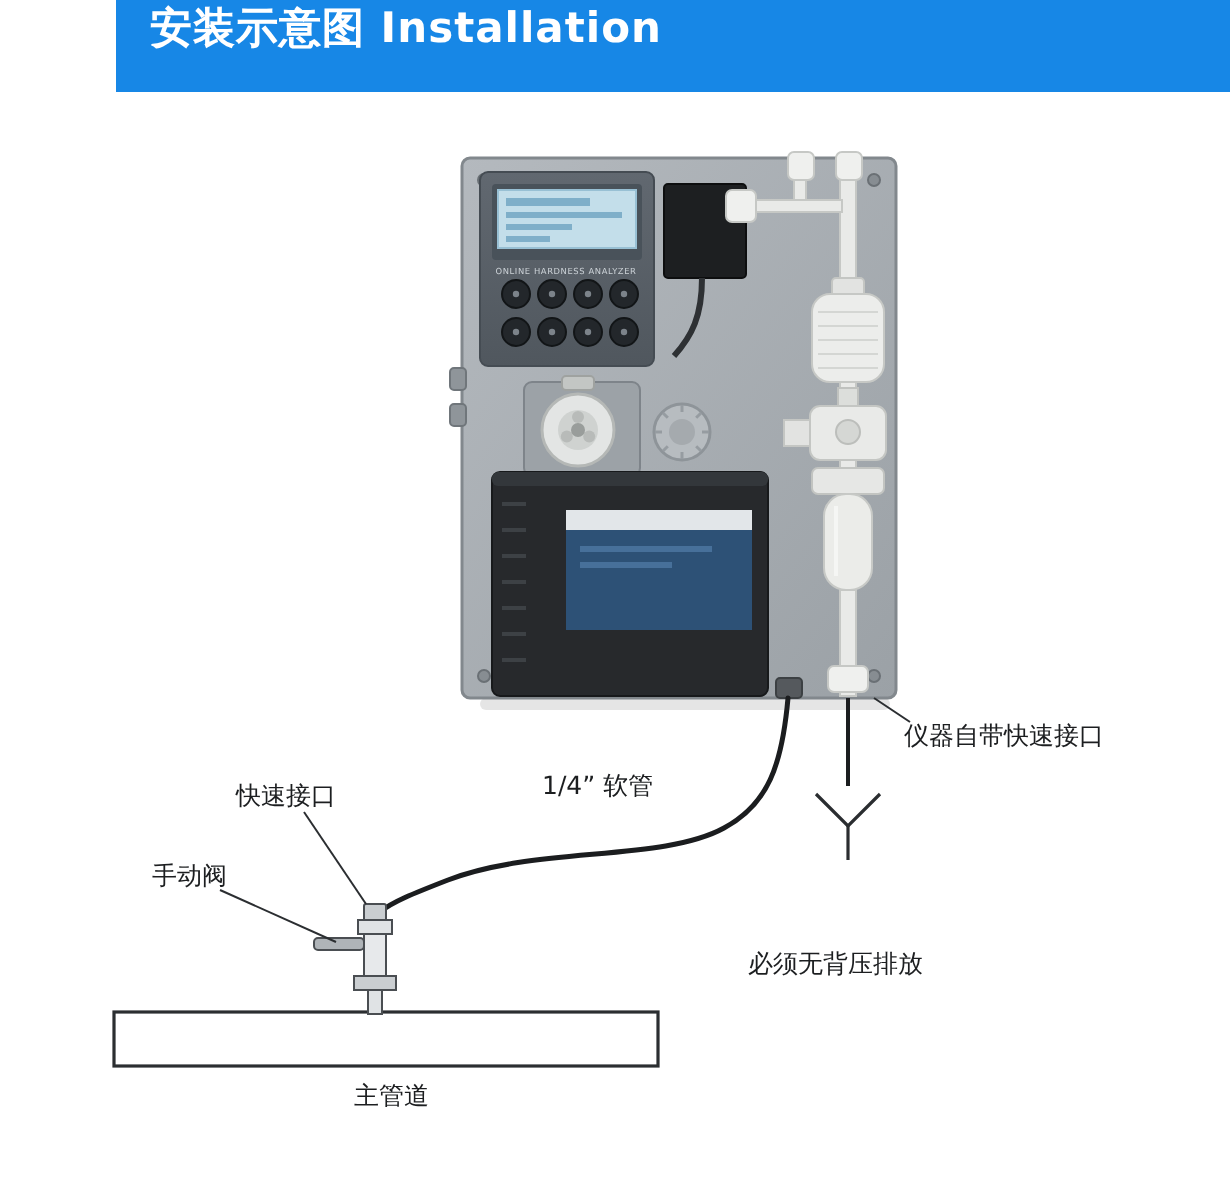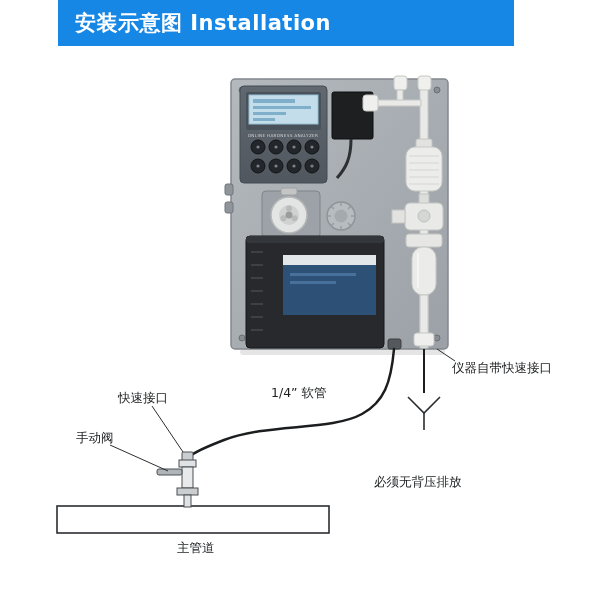--- a/index.html
+++ b/index.html
@@ -1,18 +1,18 @@
 <!DOCTYPE html>
 <html><head>
 <meta charset="utf-8">
 <style>
   html,body{margin:0;padding:0;background:#ffffff;font-family:"DejaVu Sans","Liberation Sans",sans-serif;}
   .page{position:relative;width:615px;height:593px;background:#ffffff;overflow:hidden;}
-  .header{position:absolute;left:58px;top:0;width:456px;height:46px;background:#1787e6;
-          display:flex;align-items:center;box-sizing:border-box;padding-left:17px;}
+  .header{position:absolute;left:58px;top:0;width:557px;height:46px;background:#1787e6;
+          display:flex;box-sizing:border-box;padding-left:17px;}
   .header .title{color:#ffffff;font-size:21px;font-weight:bold;letter-spacing:.5px;white-space:nowrap;}
   .diagram{position:absolute;left:0;top:0;}
   text{font-family:"DejaVu Sans","Liberation Sans",sans-serif;}
   .label{font-size:12.5px;fill:#1c1e20;}
   .tinycap{font-size:4.2px;fill:#ccd2d7;letter-spacing:.3px;}
 </style>
 </head>
 <body>
 
 <div class="page">

